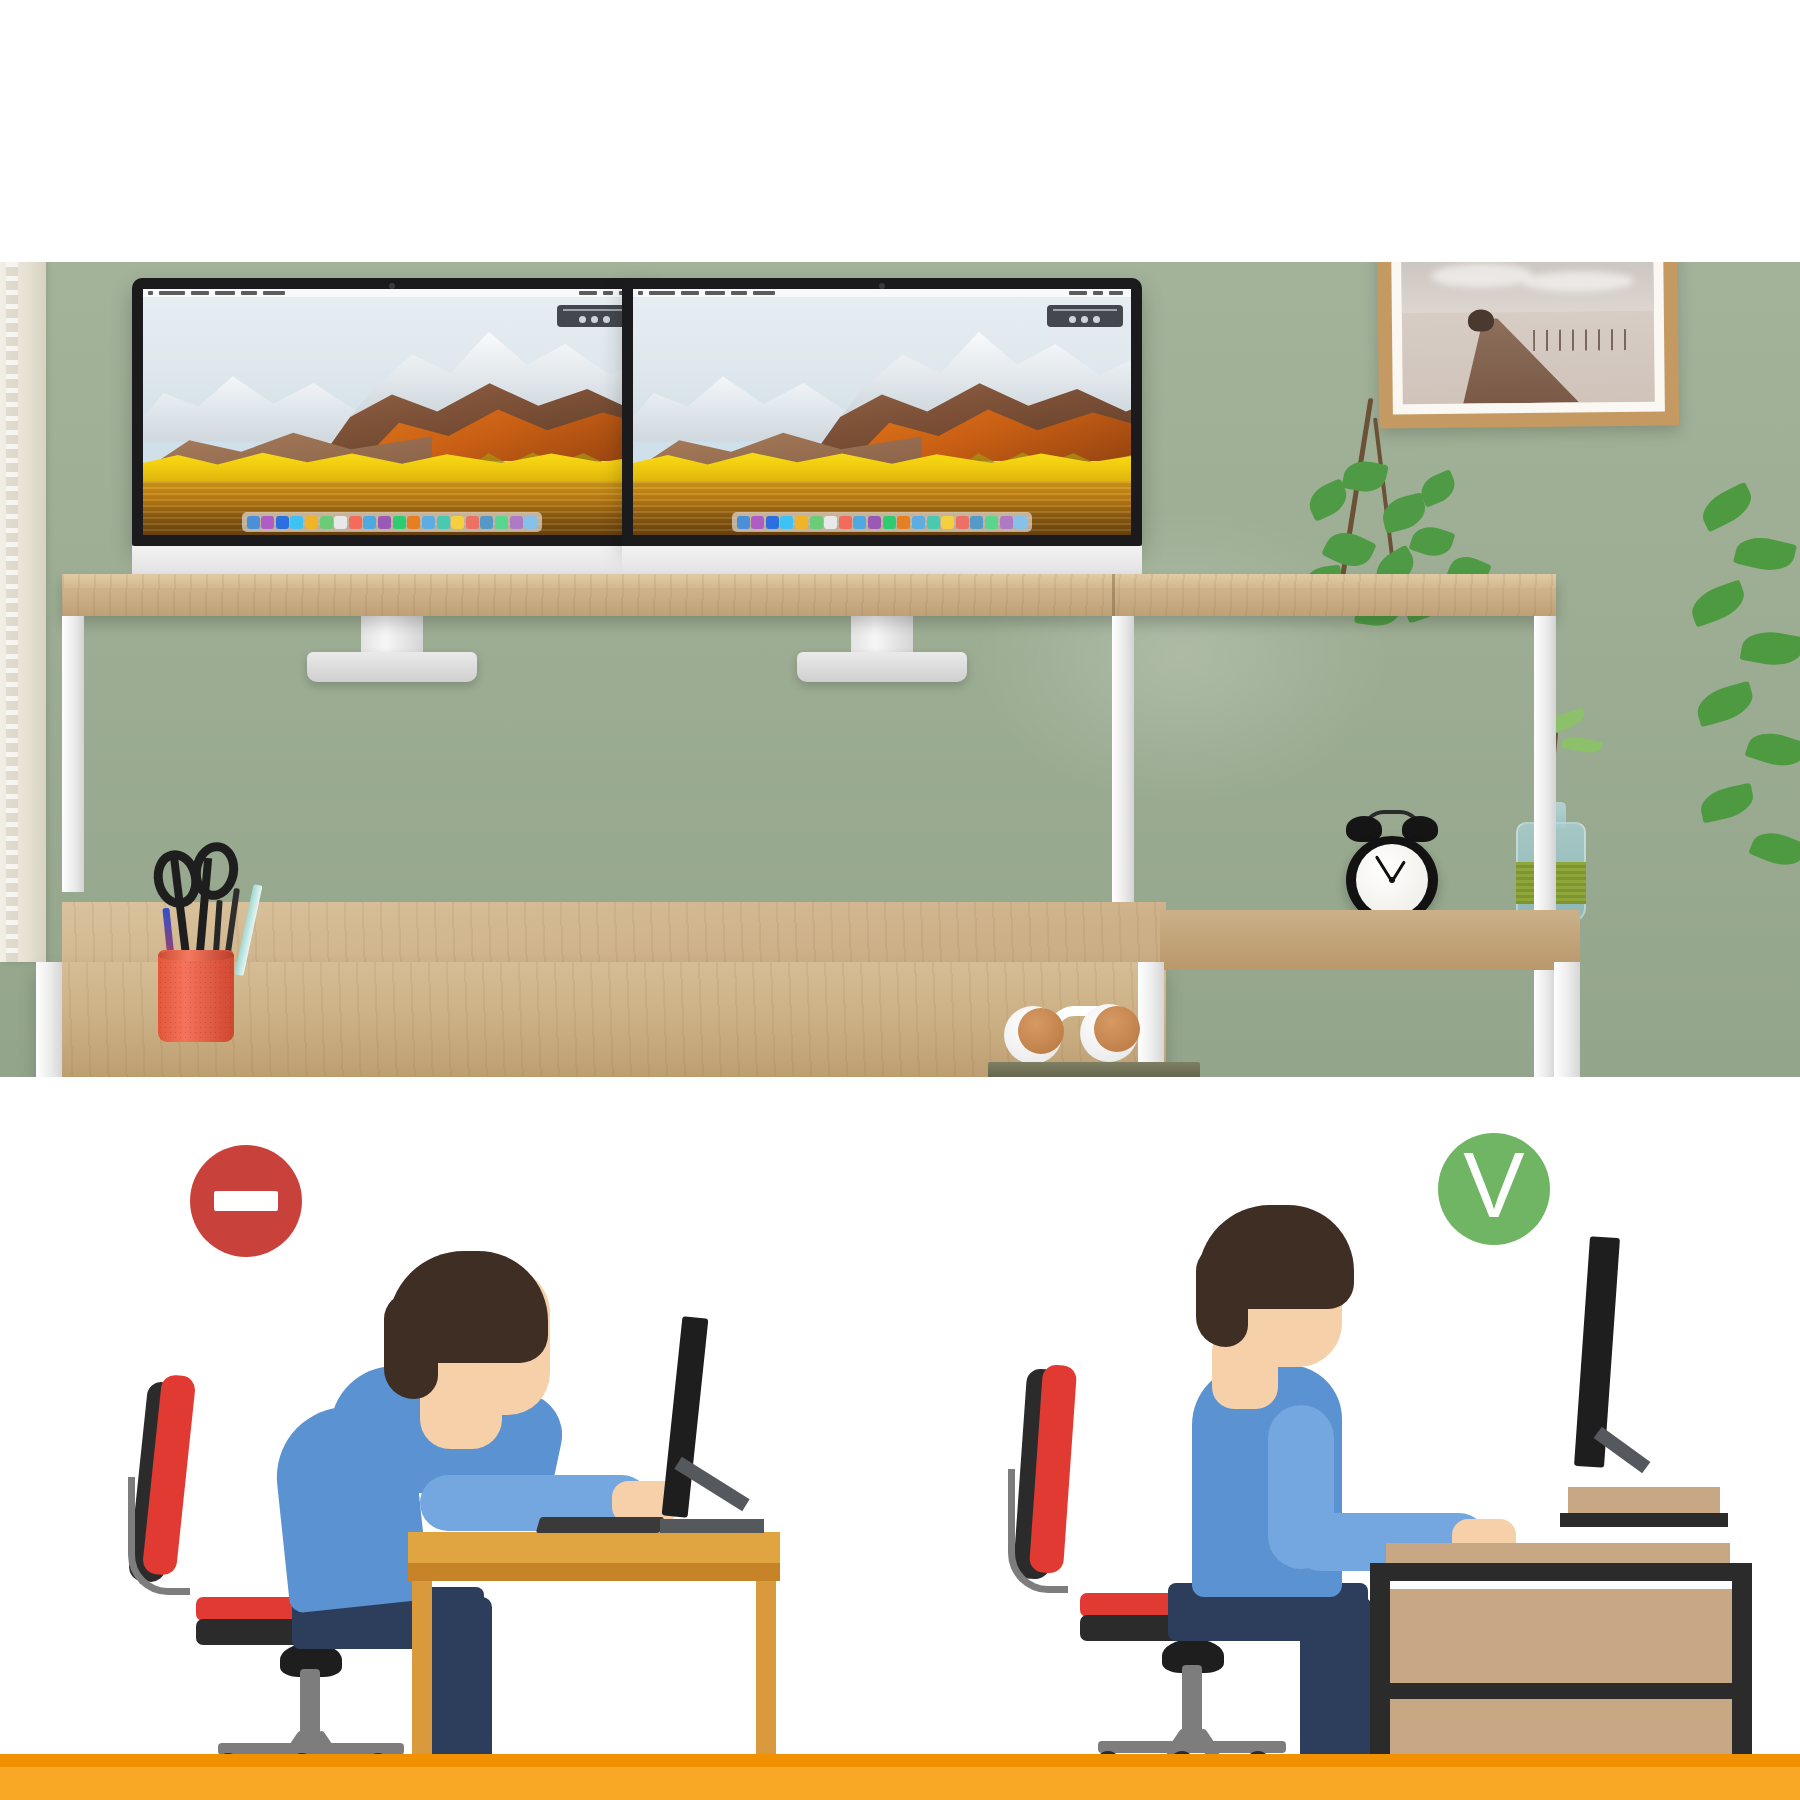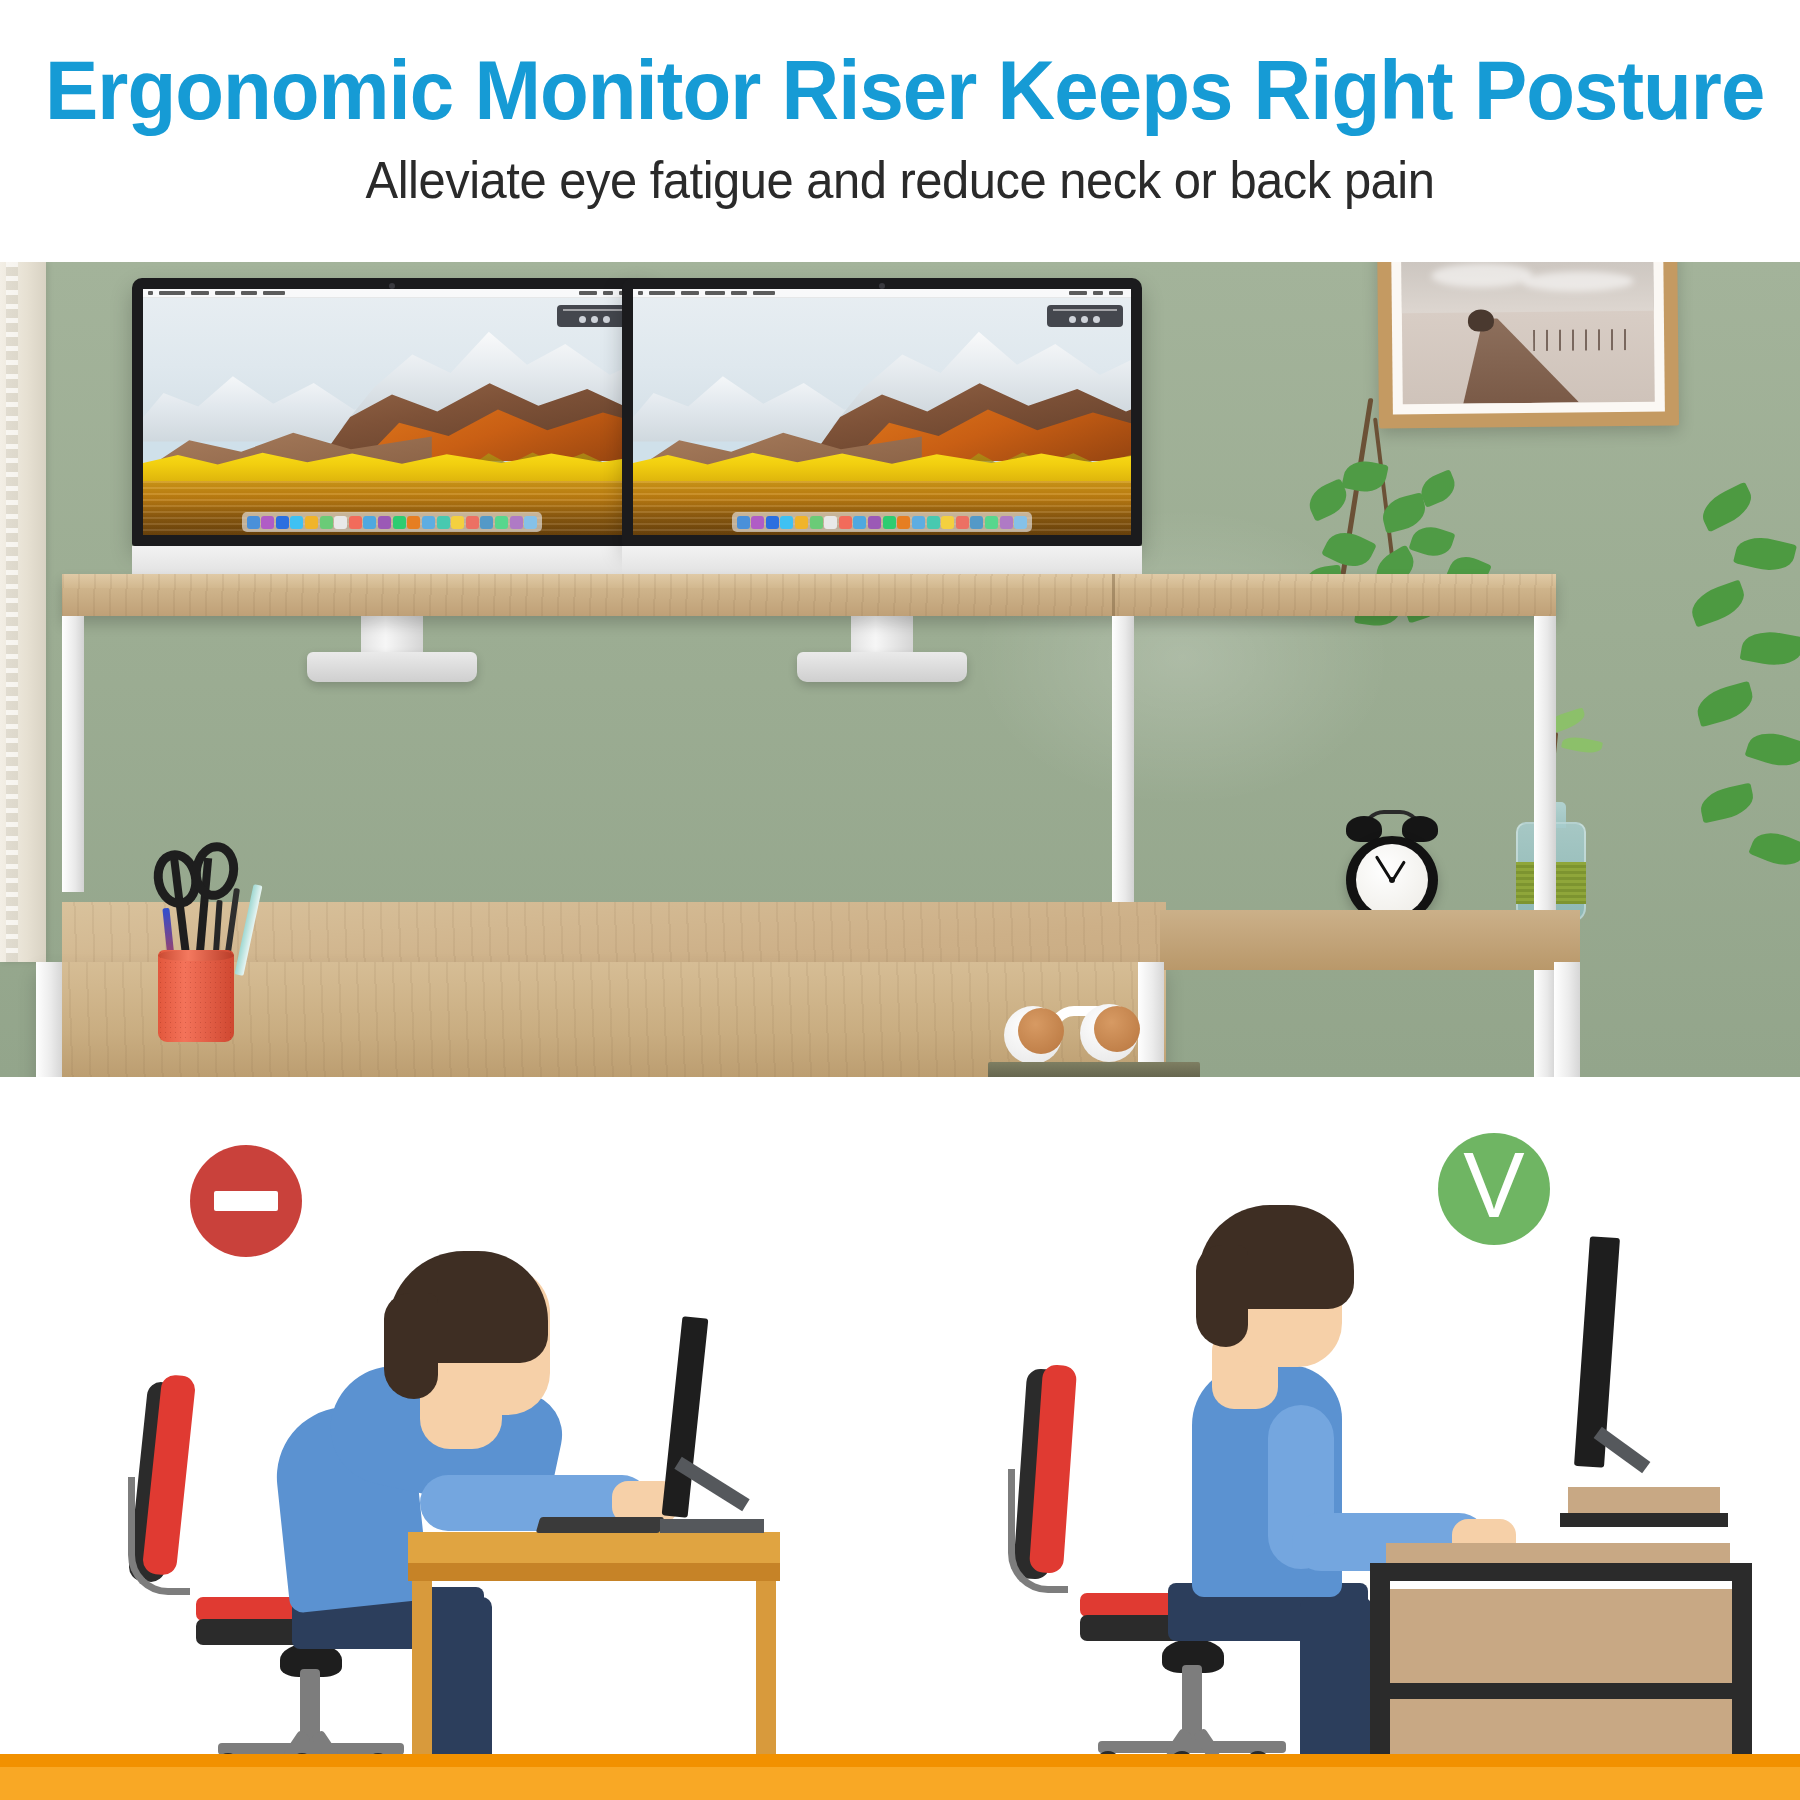--- a/index.html
+++ b/index.html
@@ -244,24 +244,20 @@
   
   .u-frame { position:absolute; background:#2B2B2B; }
   .u-drawer{ position:absolute; background:#C8A884; }
   .u-riser { position:absolute; background:#C8A884; }
 </style>
 </head>
 <body>
 
 <div id="page">
 
-  <div class="header">
-    <div class="headline">Ergonomic Monitor Riser Keeps Right Posture</div>
-    <div class="subline">Alleviate eye fatigue and reduce neck or back pain</div>
-  </div>
 
   <div class="photo">
     <div class="wall"></div>
     <div class="wall-sheen"></div>
     <div class="curtain"></div>
 
     <div class="art-frame">
       <div class="art-mat">
         <div class="art-img">
           <div class="art-sky"></div>

